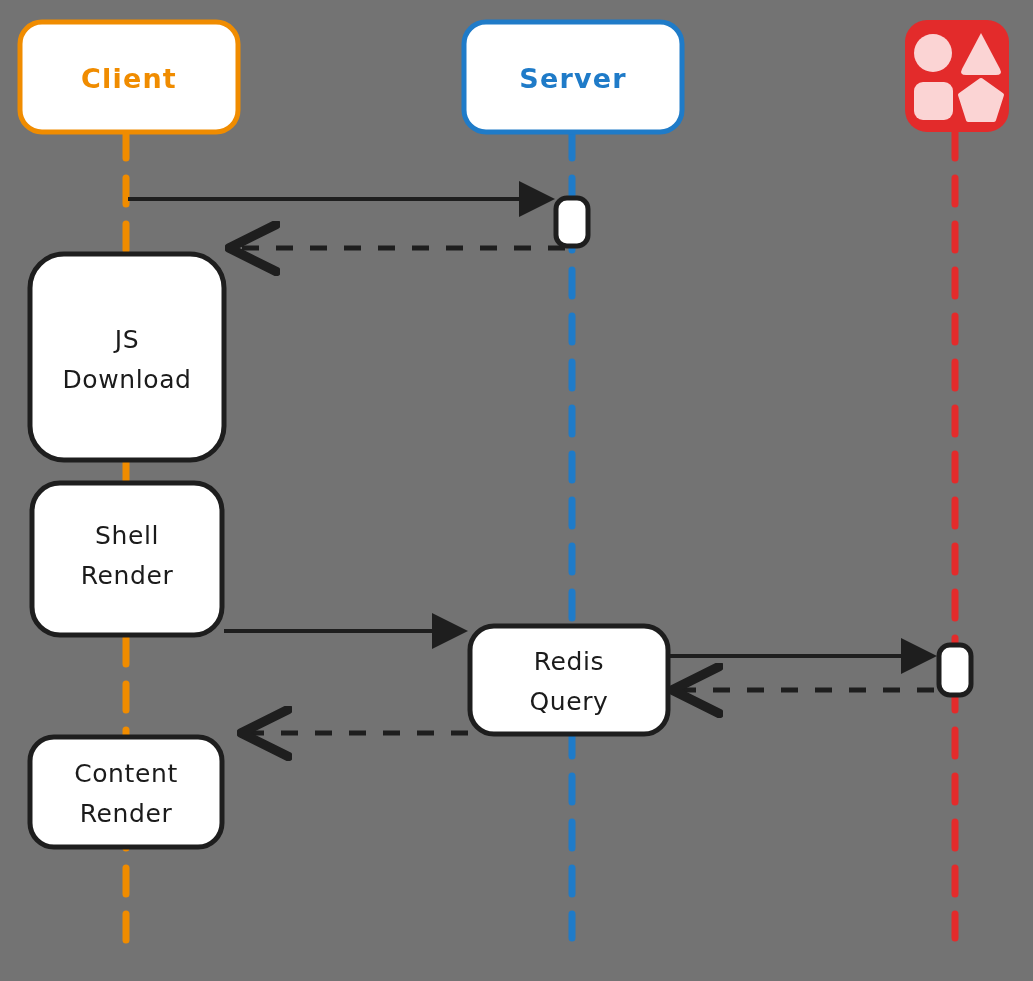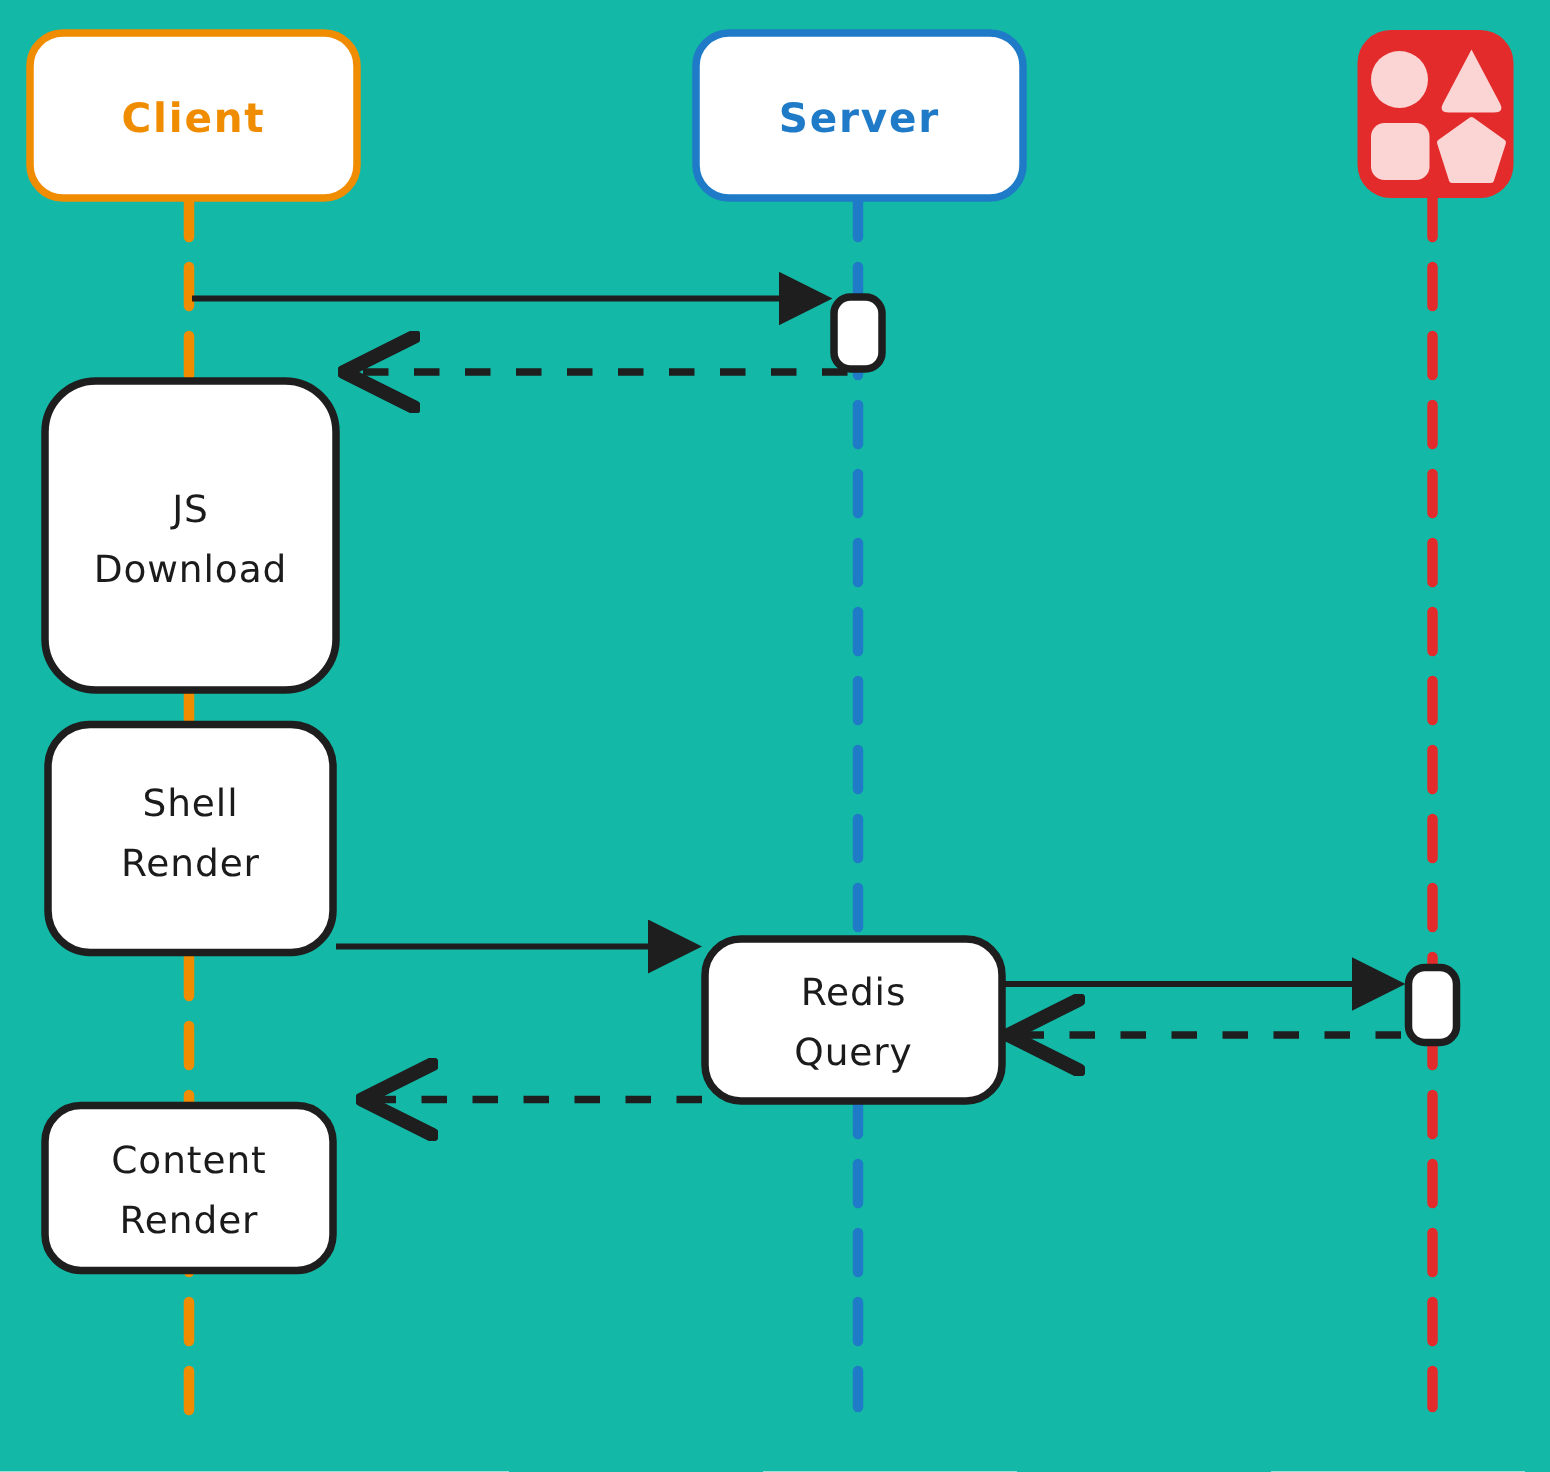--- a/index.html
+++ b/index.html
@@ -8,21 +8,21 @@
     padding: 0;
     background: #ffffff;
   }
   body {
     font-family: "DejaVu Sans", sans-serif;
   }
   #diagram-root {
     position: relative;
     width: 1033px;
     height: 981px;
-    background: #14b8a6;
+    background: #737373;
     overflow: hidden;
     text-align: center;
   }
   svg#diagram-svg {
     position: absolute;
     top: 0;
     left: 0;
     width: 1033px;
     height: 981px;
     display: block;

